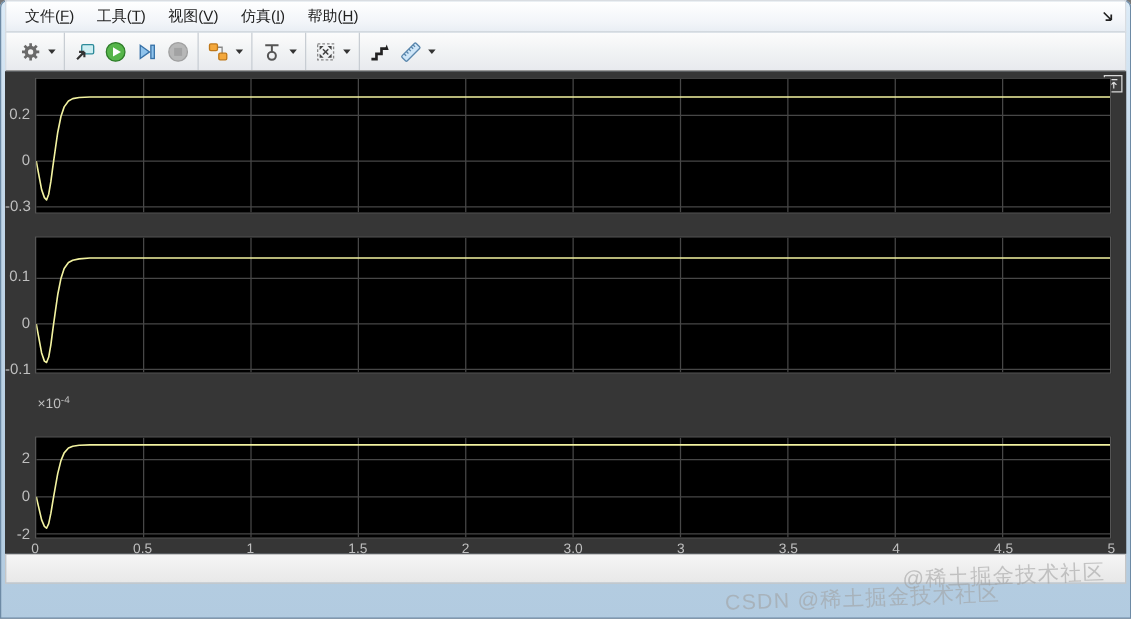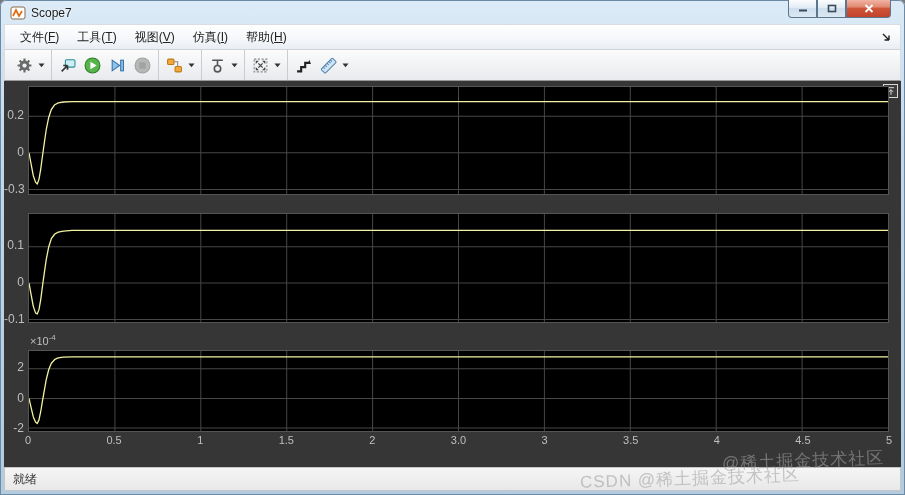--- a/index.html
+++ b/index.html
@@ -39,21 +39,21 @@
   .tb-btn .ic{width:17px;height:17px;display:block;}
   .tb-btn .caret{width:9px;height:8px;margin-left:2px;display:block;}
   .tb-btn.disabled{opacity:.8;}
   
   .plots{height:386px;background:#363636;position:relative;padding:5px 12px 0 24px;}
   .plot-row{position:relative;}
   .axes{position:relative;width:100%;height:100%;background:#000;border:1px solid #555;}
   .axes svg{position:absolute;left:0;top:0;width:100%;height:100%;display:block;}
   .row1{height:109px;margin-bottom:18px;}
   .row2{height:110px;}
-  .mult-spacer{height:27px;display:flex;align-items:flex-end;padding-bottom:3px;}
+  .mult-spacer{height:50px;display:flex;align-items:flex-end;padding-bottom:19px;}
   .mult{color:#bfbfbf;font-size:11px;margin-left:2px;}
   .mult sup{font-size:8px;}
   .row3{height:82px;}
   .ytick{position:absolute;left:-24px;width:20px;text-align:right;color:#bfbfbf;font-size:12px;line-height:13px;}
   .xlabels{position:relative;height:18px;}
   .xtick{position:absolute;top:2px;transform:translateX(-50%);color:#bfbfbf;font-size:11px;}
   .dock-btn{position:absolute;top:3px;right:3px;width:15px;height:14px;background:#3d3d3d;
     border:1px solid #d8d8d8;display:flex;align-items:center;justify-content:center;cursor:pointer;}
   .dock-btn svg{width:10px;height:10px;display:block;}
   
@@ -62,46 +62,20 @@
   .status-left{flex:1;display:flex;align-items:center;padding:0 8px;}
   .status-cell{display:flex;align-items:center;padding:0 9px;border-left:1px solid #b9b9b9;box-shadow:1px 0 0 #fff inset;white-space:nowrap;}
   
   .wm{position:absolute;font-size:17px;color:rgba(160,160,160,.58);white-space:nowrap;pointer-events:none;transform:rotate(-2deg);letter-spacing:1px;}
 </style>
 </head>
 <body>
 
 <div class="window">
 
-  <div class="titlebar">
-    <span class="app-icon">
-      <svg viewBox="0 0 16 16">
-          <rect x="1" y="2" width="14" height="12" rx="2" fill="#fff" stroke="#8a6a4a"></rect>
-          <path d="M3 11 L6 5 L9 11 L12 6" stroke="#e06a10" stroke-width="1.7" fill="none"></path>
-        </svg>
-    </span>
-    <span class="title">Scope7</span>
-    <div class="winbtns">
-      <div class="winbtn first">
-        <svg width="10" height="9" viewBox="0 0 10 9">
-            <path d="M1 6.5 h8" stroke="#3a4b5c" stroke-width="2"></path>
-          </svg>
-      </div>
-      <div class="winbtn">
-        <svg width="10" height="9" viewBox="0 0 10 9">
-            <rect x="1.5" y="1.5" width="7" height="6" fill="none" stroke="#3a4b5c" stroke-width="1.6"></rect>
-          </svg>
-      </div>
-      <div class="winbtn close">
-        <svg width="10" height="9" viewBox="0 0 10 9">
-            <path d="M1.5 1 L8.5 8 M8.5 1 L1.5 8" stroke="#fff" stroke-width="1.8"></path>
-          </svg>
-      </div>
-    </div>
-  </div>
 
   <div class="menubar">
     <div class="menu-item"><span>文件(</span><u>F</u><span>)</span></div>
       <div class="menu-item"><span>工具(</span><u>T</u><span>)</span></div>
       <div class="menu-item"><span>视图(</span><u>V</u><span>)</span></div>
       <div class="menu-item"><span>仿真(</span><u>I</u><span>)</span></div>
       <div class="menu-item"><span>帮助(</span><u>H</u><span>)</span></div>
       <span class="menu-overflow">
       <svg viewBox="0 0 12 12">
           <path d="M3 3 L9 9 M9 9 v-4.5 M9 9 h-4.5" stroke="#222" stroke-width="1.4" fill="none"></path>
@@ -310,22 +284,19 @@
         <span class="xtick" style="left: 430.5px;">3.0</span>
         <span class="xtick" style="left: 516.6px;">3</span>
         <span class="xtick" style="left: 602.7px;">3.5</span>
         <span class="xtick" style="left: 688.8px;">4</span>
         <span class="xtick" style="left: 774.9px;">4.5</span>
         <span class="xtick" style="left: 861px;">5</span>
       </div>
   </div>
 
   <div class="statusbar">
-    <div class="status-left">
-      <span>就绪</span>
-    </div>
   </div>
 
   <div id="wm-mount">
       <div class="wm" style="left: 722px; top: 449px;">@稀土掘金技术社区</div>
       <div class="wm" style="left: 580px; top: 467px;">CSDN @稀土掘金技术社区</div>
     </div>
 </div>
 
 </body></html>

